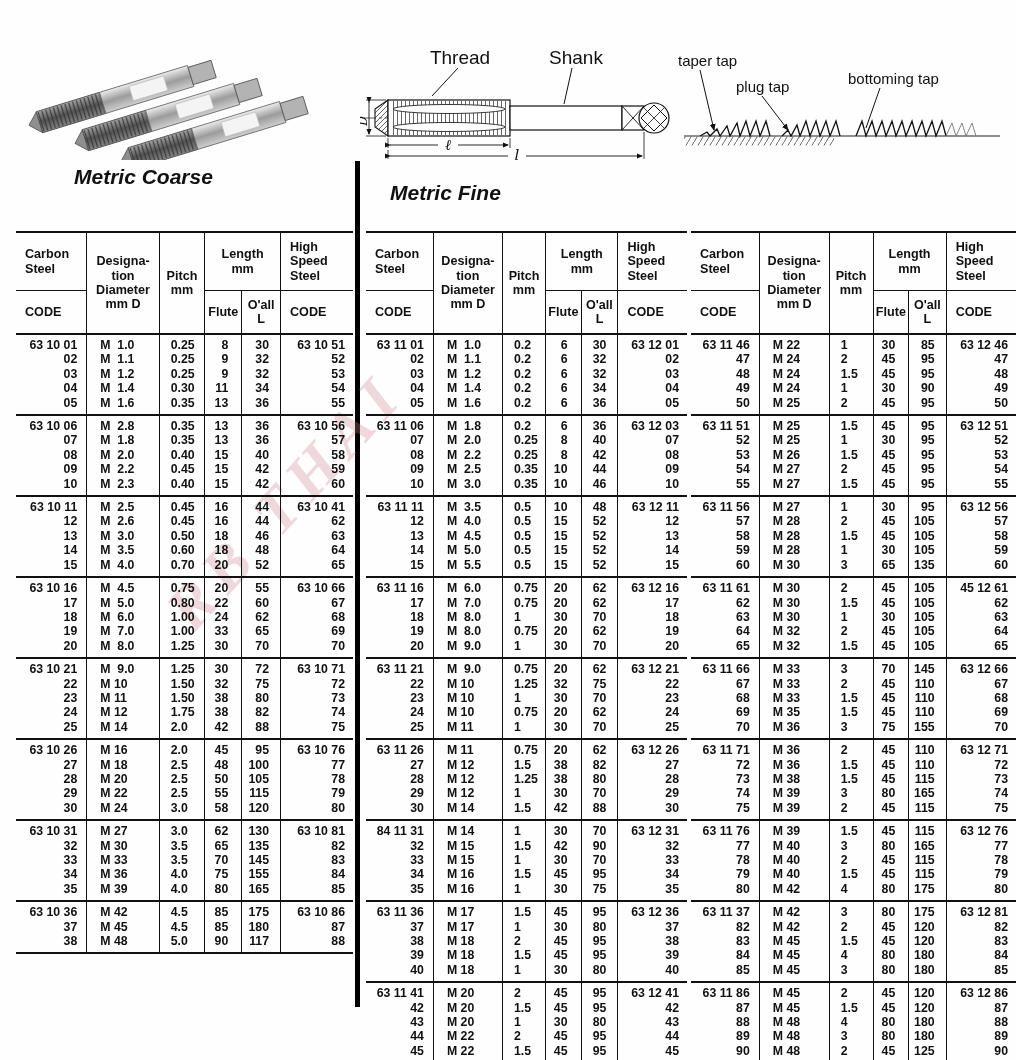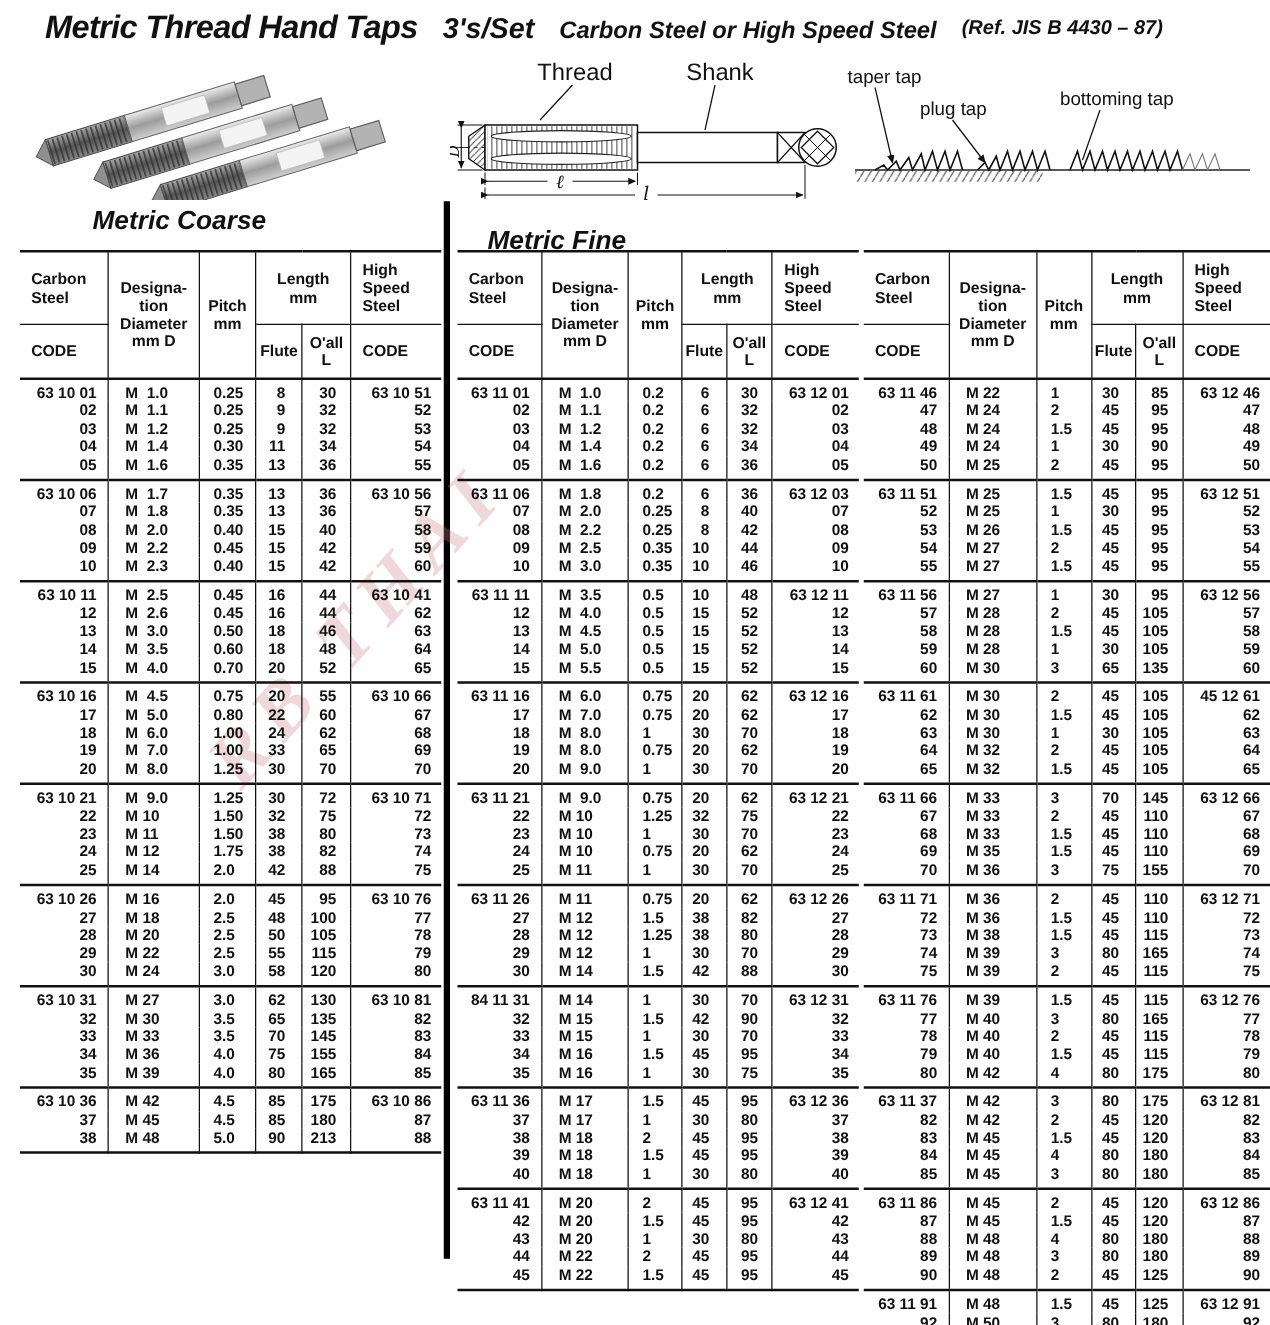--- a/index.html
+++ b/index.html
@@ -17,21 +17,21 @@
   .sec-title{position:absolute;font:italic 900 21px/1 "Liberation Sans",sans-serif;letter-spacing:0;}
   #title-coarse{left:74px;top:166px;font-style:italic;}
   #title-fine{left:390px;top:182px;}
   .divider-bar{position:absolute;left:355px;top:161px;width:5px;height:846px;background:#000;}
   
   .watermark{position:absolute;left:95px;top:470px;width:380px;text-align:center;
      font:italic 800 62px/1 "Liberation Serif",serif;letter-spacing:10px;
      color:rgba(204,128,140,0.30);transform:rotate(-48deg);z-index:1;pointer-events:none;}
   
   table.cat{position:absolute;border-collapse:collapse;table-layout:fixed;z-index:2;
-     border-top:2.4px solid #111;border-bottom:2.4px solid #111;}
+     border-top:2.4px solid #111;border-bottom:2.4px solid #111;margin-top:31px;}
   #tbl-coarse{left:16px;top:200px;width:337px;}
   #tbl-fine1{left:366px;top:200px;width:321px;}
   #tbl-fine2{left:691px;top:200px;width:325px;}
   .cat th,.cat td{font:700 12.3px/14.4px "Liberation Sans",sans-serif;color:#101010;padding:0;}
   .cat thead tr.r1 th{height:57px;vertical-align:middle;}
   .cat thead tr.r2 th{height:42px;vertical-align:middle;}
   .cat thead{border-bottom:2.2px solid #111;}
   .cat th{white-space:pre-line;text-align:center;font-size:12.6px;}
   .bR{border-right:1.7px solid #111;}
   .bB{border-bottom:1.7px solid #111;}
@@ -47,26 +47,20 @@
   td.oall{text-align:right;padding-right:11px !important;}
   td.hss{text-align:right;padding-right:8px !important;}
   svg text{font-family:"Liberation Sans",sans-serif;}
   .dimtext{font-family:"DejaVu Serif",serif;font-style:italic;}
 </style>
 </head>
 <body>
 
 <div class="page">
 
-  <div class="title-row">
-    <span class="t-main">Metric Thread Hand Taps</span>
-    <span class="t-set">3's/Set</span>
-    <span class="t-mat">Carbon Steel or  High Speed Steel</span>
-    <span class="t-ref">(Ref. JIS B 4430 – 87)</span>
-  </div>
 
   <svg class="fig" style="left:16px;top:46px;" width="330" height="114" viewBox="0 0 330 114">
     <defs>
       <linearGradient id="metal" x1="0" y1="0" x2="0" y2="1">
         <stop offset="0" stop-color="#ececec"></stop>
           <stop offset="0.5" stop-color="#9c9c9c"></stop>
           <stop offset="1" stop-color="#cfcfcf"></stop>
       </linearGradient>
       <linearGradient id="thrm" x1="0" y1="0" x2="0" y2="1">
         <stop offset="0" stop-color="#aaa"></stop>
@@ -246,21 +240,21 @@
         <tr class="group-last">
           <td class="code">05</td>
           <td class="desig">M  1.6</td>
           <td class="pitch">0.35</td>
           <td class="flute">13</td>
           <td class="oall">36</td>
           <td class="hss">55</td>
         </tr>
         <tr class="group-start group-first">
           <td class="code">63 10 06</td>
-          <td class="desig">M  1.7</td>
+          <td class="desig">M  2.8</td>
           <td class="pitch">0.35</td>
           <td class="flute">13</td>
           <td class="oall">36</td>
           <td class="hss">63 10 56</td>
         </tr>
         <tr>
           <td class="code">07</td>
           <td class="desig">M  1.8</td>
           <td class="pitch">0.35</td>
           <td class="flute">13</td>
@@ -505,21 +499,21 @@
           <td class="pitch">4.5</td>
           <td class="flute">85</td>
           <td class="oall">180</td>
           <td class="hss">87</td>
         </tr>
         <tr class="group-last">
           <td class="code">38</td>
           <td class="desig">M 48</td>
           <td class="pitch">5.0</td>
           <td class="flute">90</td>
-          <td class="oall">213</td>
+          <td class="oall">117</td>
           <td class="hss">88</td>
         </tr>
       </tbody>
   </table>
 
   <table class="cat" id="tbl-fine1">
     <colgroup>
         <col style="width:21%">
         <col style="width:21.5%">
         <col style="width:13.5%">

